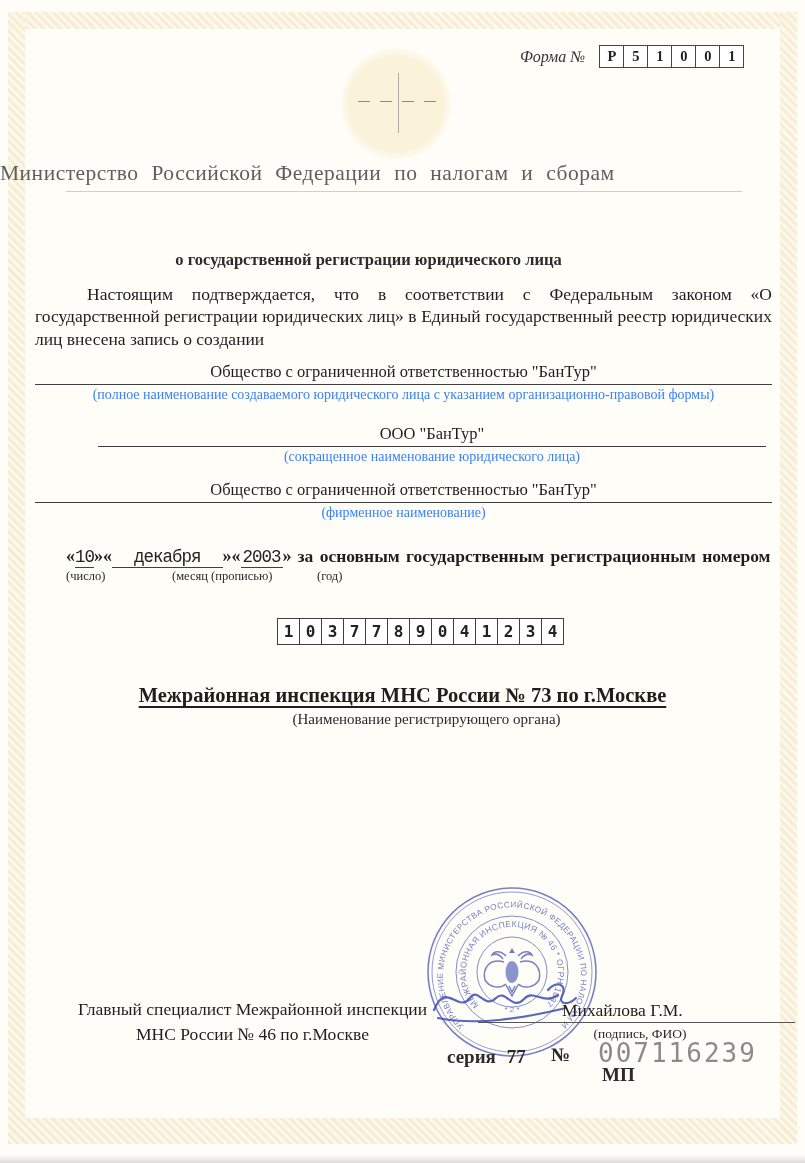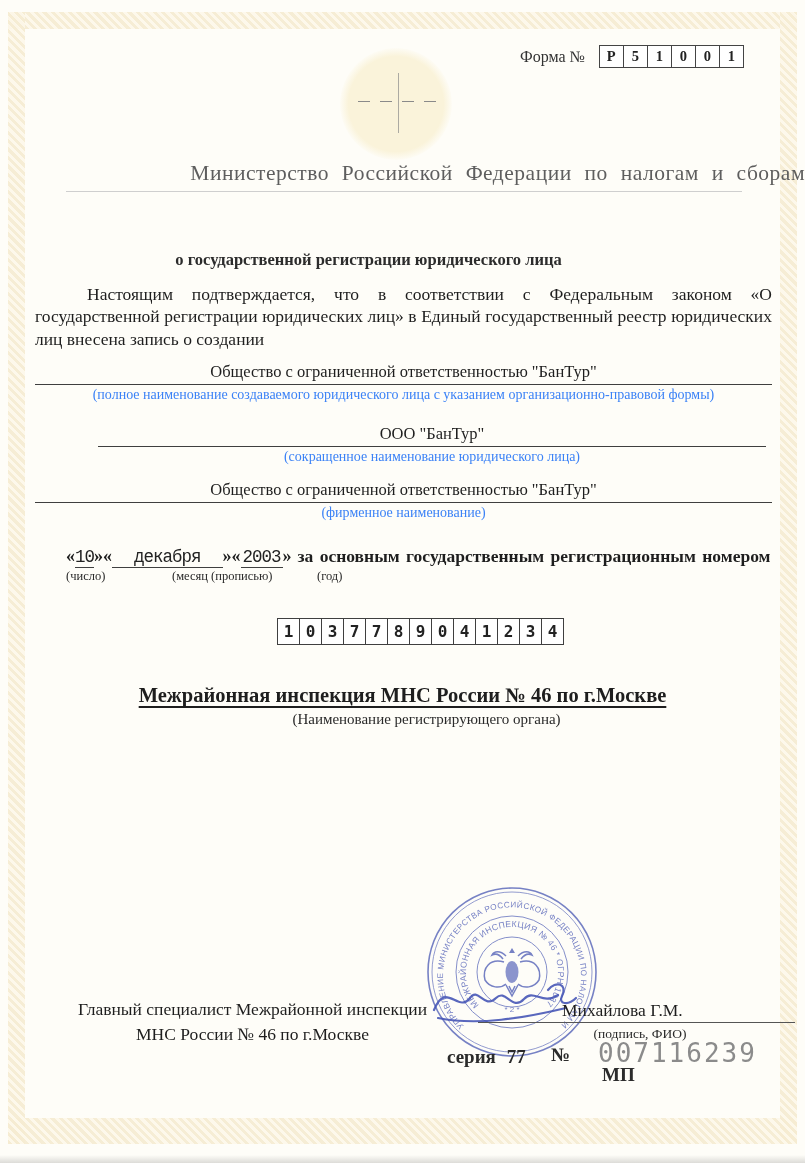--- a/index.html
+++ b/index.html
@@ -18,27 +18,27 @@
   .scan-edge{position:absolute;left:0;right:0;bottom:0;height:8px;
     background:linear-gradient(to bottom,rgba(0,0,0,0) 0,rgba(120,120,120,.25) 100%);}
   
   .wm-circle{position:absolute;left:340px;top:48px;width:112px;height:112px;border-radius:50%;
     background:radial-gradient(circle,#faf3da 0 60%,rgba(250,243,218,0) 72%);}
   .cross-h{position:absolute;left:358px;top:101px;width:80px;height:1px;
     background:repeating-linear-gradient(to right,#8a8a8a 0 12px,transparent 12px 22px);}
   .cross-v{position:absolute;left:398px;top:73px;width:1px;height:60px;background:#8a8a8a;opacity:.7;}
   
   .form-row{left:520px;top:45px;display:flex;align-items:center;}
-  .form-label{font-size:16px;color:#333;margin-right:14px;}
+  .form-label{font-size:16px;color:#333;margin-right:14px;font-style:italic;}
   .code-cells{display:flex;border:1.5px solid #444;}
   .code-cells span{width:23px;height:21px;border-right:1.5px solid #444;display:flex;
     align-items:center;justify-content:center;font-size:14.5px;font-weight:bold;color:#222;background:#fff;}
   .code-cells span:last-child{border-right:none;}
   
-  .ministry{left:0;width:805px;top:161px;text-align:right;font-size:21.5px;color:#5e5e5e;
+  .ministry{left:0;width:805px;top:161px;text-align:left;font-size:21.5px;color:#5e5e5e;
     word-spacing:7px;letter-spacing:.5px;}
   .ministry-rule{left:66px;top:191px;width:676px;height:0;border-top:1px solid #cfcfcf;}
   .doc-title{left:0;width:805px;top:193px;text-align:center;font-size:44px;font-weight:bold;
     color:#6e6e6e;letter-spacing:7px;}
   .doc-subtitle{left:0;width:737px;top:250px;text-align:center;font-size:16.5px;font-weight:bold;color:#2c2c2c;}
   
   .lead{left:35px;top:283px;width:737px;font-size:17.5px;font-weight:normal;color:#1e1e1e;
     text-align:justify;line-height:1.28;text-indent:52px;}
   
   .fieldline{height:0;border-top:1.5px solid #3f3f3f;}
@@ -137,21 +137,21 @@
     <span>8</span>
     <span>9</span>
     <span>0</span>
     <span>4</span>
     <span>1</span>
     <span>2</span>
     <span>3</span>
     <span>4</span>
   </div>
 
-  <div class="abs authority">Межрайонная инспекция МНС России № 46 по г.Москве</div>
+  <div class="abs authority">Межрайонная инспекция МНС России № 73 по г.Москве</div>
   <div class="abs authority-cap">(Наименование регистрирующего органа)</div>
 
   <svg class="abs stamp" width="176" height="176" viewBox="0 0 176 176">
     <g opacity="0.8">
       <circle cx="88" cy="88" r="84" fill="none" stroke="#5563b8" stroke-width="1.6"></circle>
       <circle cx="88" cy="88" r="80" fill="none" stroke="#5563b8" stroke-width="0.8"></circle>
       <circle cx="88" cy="88" r="56" fill="none" stroke="#5563b8" stroke-width="0.9"></circle>
       <circle cx="88" cy="88" r="35" fill="none" stroke="#5563b8" stroke-width="0.9"></circle>
       <defs>
         <path id="outerArc" d="M 40 142 A 69 69 0 1 1 136 142"></path>

